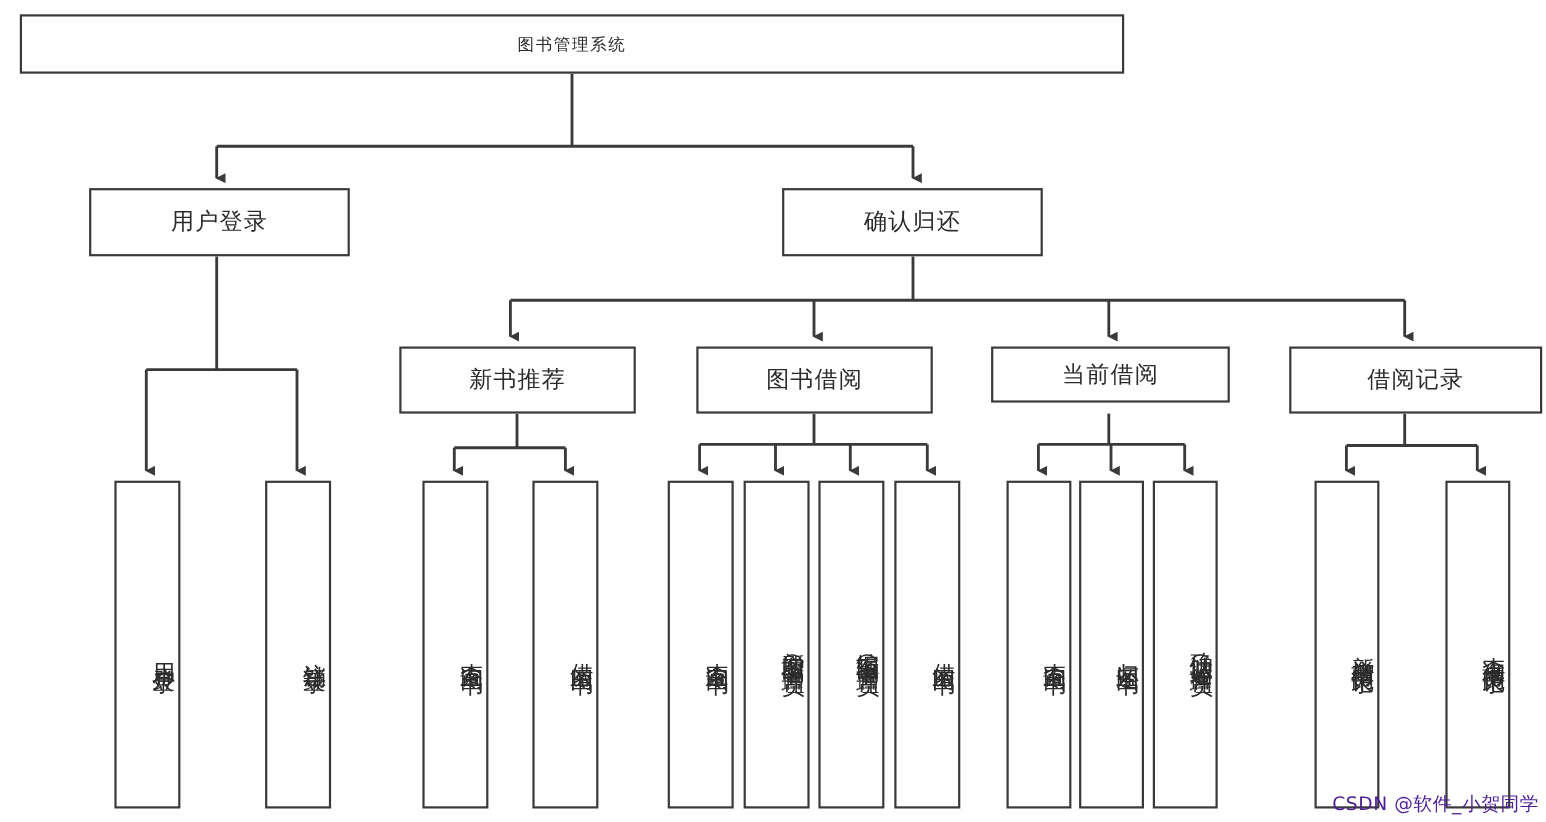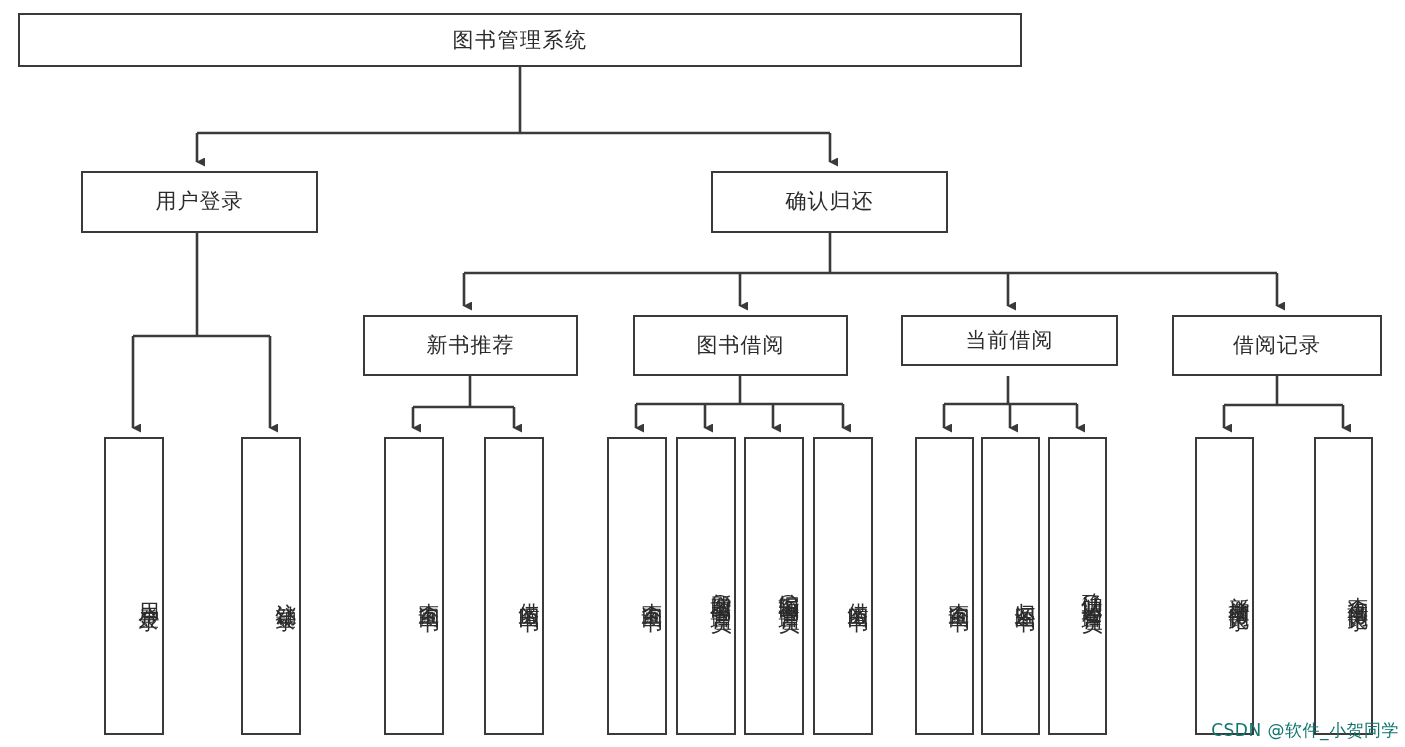--- a/index.html
+++ b/index.html
@@ -35,42 +35,42 @@
     align-items: center;
     justify-content: center;
     color: #2b2b2b;
   }
   .node-h {
     font-size: 21px;
     letter-spacing: 1px;
     line-height: 1.2;
   }
   .node-root {
-    font-size: 21px;
+    font-size: 15px;
     letter-spacing: 1.5px;
   }
   .node-v {
     writing-mode: vertical-rl;
     text-orientation: upright;
     align-items: flex-start;
     justify-content: center;
     padding-top: 12px;
     font-size: 21px;
     line-height: 1.28;
     letter-spacing: 3px;
   }
   .node-v.tall-text {
     padding-top: 6px;
   }
   #watermark {
     position: absolute;
     right: 6px;
     bottom: 5px;
     font-size: 17px;
-    color: #0f766e;
+    color: #4c1d95;
     letter-spacing: 0.5px;
     white-space: nowrap;
   }
 </style>
 </head>
 <body>
 
 <div id="diagram-root">
 
   <svg id="edges-layer" width="1405" height="747" viewBox="0 0 1405 747">
@@ -124,21 +124,21 @@
   </svg>
 
   <div class="node node-root" style="left:18px; top:13px; width:1004px; height:54px;">图书管理系统</div>
 
   <div class="node node-h" style="left:81px; top:171px; width:237px; height:62px;">用户登录</div>
   <div class="node node-h" style="left:711px; top:171px; width:237px; height:62px;">确认归还</div>
 
   <div class="node node-h" style="left:633px; top:315px; width:215px; height:61px;">图书借阅</div>
   <div class="node node-h" style="left:363px; top:315px; width:215px; height:61px;">新书推荐</div>
   <div class="node node-h" style="left:901px; top:315px; width:217px; height:51px;">当前借阅</div>
-  <div class="node node-h" style="left:1172px; top:315px; width:210px; height:61px;">借阅记录</div>
+  <div class="node node-h" style="left:1172px; top:315px; width:230px; height:61px;">借阅记录</div>
 
   <div class="node node-v" style="left:104px; top:437px; width:60px; height:298px;">用户登录</div>
   <div class="node node-v" style="left:241px; top:437px; width:60px; height:298px;">注销登录</div>
 
   <div class="node node-v" style="left:384px; top:437px; width:60px; height:298px;">查询图书</div>
   <div class="node node-v" style="left:484px; top:437px; width:60px; height:298px;">借阅图书</div>
 
   <div class="node node-v" style="left:607px; top:437px; width:60px; height:298px;">查询图书</div>
   <div class="node node-v tall-text" style="left:676px; top:437px; width:60px; height:298px;">新增图书（管理员）</div>
   <div class="node node-v tall-text" style="left:744px; top:437px; width:60px; height:298px;">编辑图书（管理员）</div>

